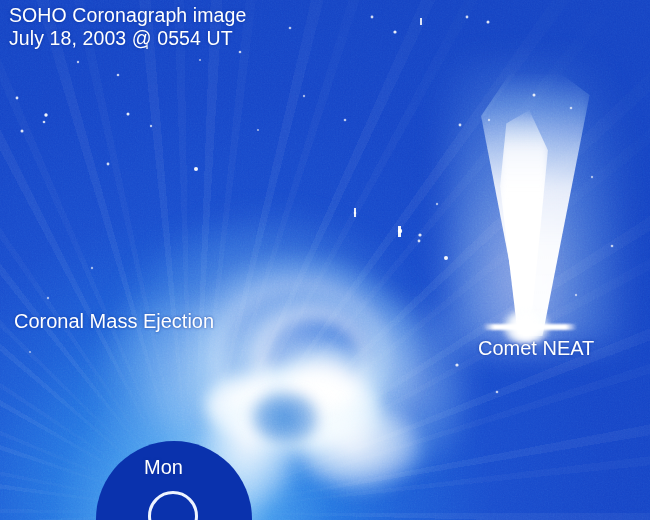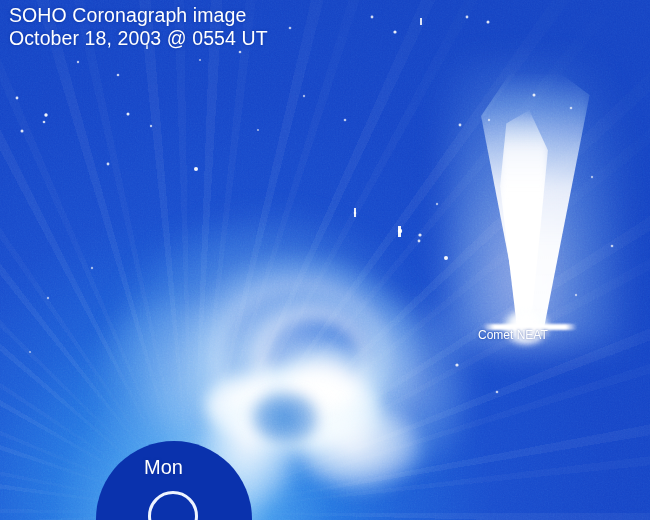--- a/index.html
+++ b/index.html
@@ -226,22 +226,22 @@
     left: 9px; top: 4px;
     font-size: 19.5px;
     line-height: 23px;
     letter-spacing: .1px;
   }
   #label-cme {
     left: 14px; top: 310px;
     font-size: 20px;
   }
   #label-comet {
-    left: 478px; top: 328px;
-    font-size: 12px;
+    left: 478px; top: 337px;
+    font-size: 20px;
   }
   #label-sun {
     left: 144px; top: 456px;
     font-size: 20px;
   }
 </style>
 </head>
 <body>
 
 <div id="stage">
@@ -338,19 +338,20 @@
       </filter>
     </defs>
     <rect width="650" height="520" filter="url(#fgrain)" opacity="0.55"></rect>
   </svg>
 
   <div id="occulter"></div>
   <div id="sun-circle"></div>
 
   <div class="label" id="title-block">
     <div>SOHO Coronagraph image</div>
-    <div>October 18, 2003 @ 0554 UT</div>
+    <div>July 18, 2003 @ 0554 UT</div>
   </div>
 
+  <div class="label" id="label-cme">Coronal Mass Ejection</div>
   <div class="label" id="label-comet">Comet NEAT</div>
   <div class="label" id="label-sun">Mon</div>
 
 </div>
 
 </body></html>

